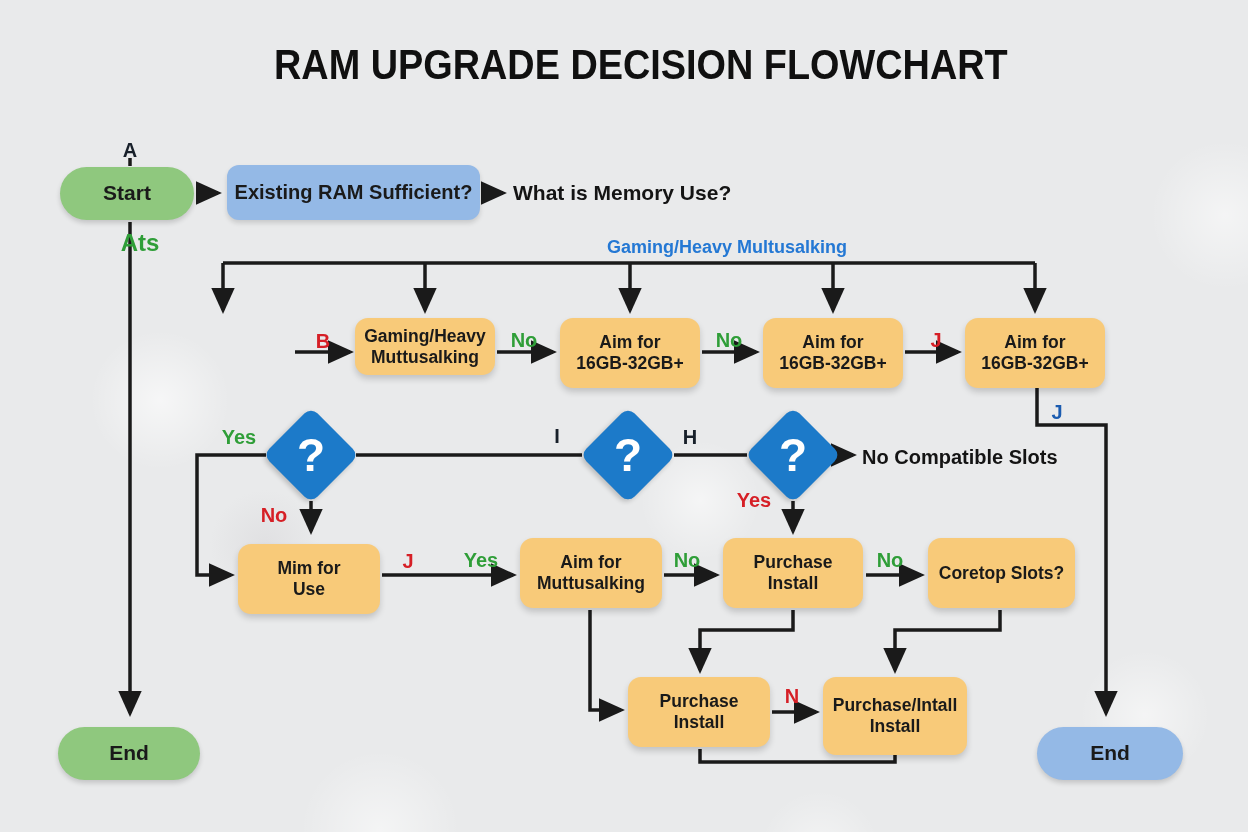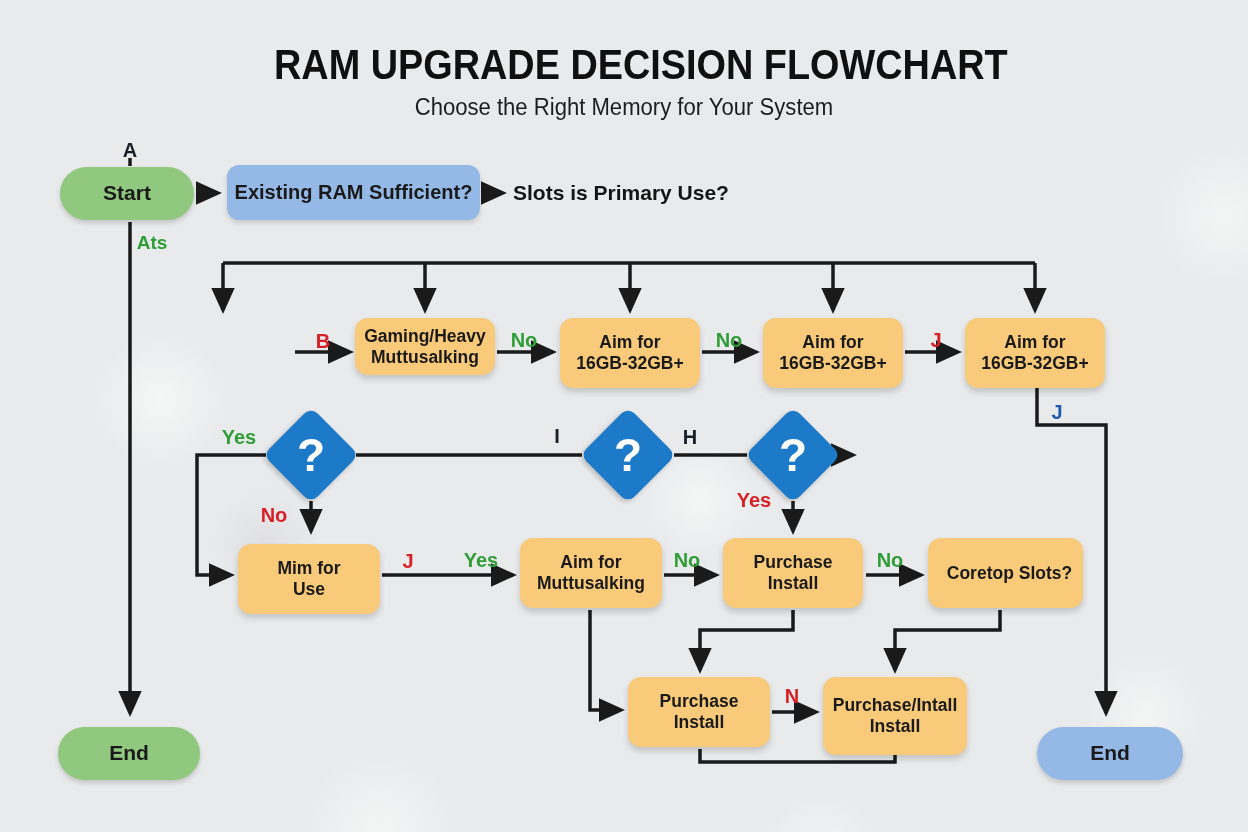--- a/index.html
+++ b/index.html
@@ -112,27 +112,27 @@
 
       <path d="M1000 610 V630 H895 V670" marker-end="url(#arr)"></path>
 
       <path d="M772 712 H816" marker-end="url(#arr)"></path>
 
       <path d="M700 749 V762 H895 V749"></path>
     </g>
   </svg>
 
   <h1 class="title"><span>RAM UPGRADE DECISION FLOWCHART</span></h1>
-  <div class="subtitle"><span>Choose the Right Memory for Your System</span></div>
 
   <span class="elabel lab-black" style="left:130px; top:150px;">A</span>
   <div class="node blue-box" style="left:227px; top:165px; width:253px; height:55px;">Existing RAM Sufficient?</div>
   <div class="node pill green-pill" style="left:60px; top:167px; width:134px; height:53px;">Start</div>
-  <div class="flow-text" style="left:513px; top:181px;">Slots is Primary Use?</div>
-  <span class="elabel lab-green" style="left:152px; top:243px; font-size:19px;">Ats</span>
+  <div class="flow-text" style="left:513px; top:181px;">What is Memory Use?</div>
+  <span class="elabel lab-green" style="left:140px; top:243px; font-size:24px;">Ats</span>
+  <div class="branch-header" style="left:727px; top:247px;">Gaming/Heavy Multusalking</div>
 
   <div class="node orange" style="left:355px; top:318px; width:140px; height:57px;">Gaming/Heavy
 Muttusalking</div>
   <div class="node orange" style="left:560px; top:318px; width:140px; height:70px;">Aim for
 16GB-32GB+</div>
   <div class="node orange" style="left:763px; top:318px; width:140px; height:70px;">Aim for
 16GB-32GB+</div>
   <div class="node orange" style="left:965px; top:318px; width:140px; height:70px;">Aim for
 16GB-32GB+</div>
 
@@ -148,30 +148,31 @@
   <div class="diamond" style="left:594px; top:421px;">
     <span>?</span>
   </div>
   <div class="diamond" style="left:759px; top:421px;">
     <span>?</span>
   </div>
 
   <span class="elabel lab-green" style="left:239px; top:437px;">Yes</span>
   <span class="elabel lab-black" style="left:557px; top:436px;">I</span>
   <span class="elabel lab-black" style="left:690px; top:437px;">H</span>
+  <div class="flow-text" style="left:862px; top:446px; font-size:20px;">No Compatible Slots</div>
   <span class="elabel lab-red" style="left:274px; top:515px;">No</span>
   <span class="elabel lab-red" style="left:754px; top:500px;">Yes</span>
 
   <div class="node orange" style="left:238px; top:544px; width:142px; height:70px;">Mim for
 Use</div>
   <div class="node orange" style="left:520px; top:538px; width:142px; height:70px;">Aim for
 Muttusalking</div>
   <div class="node orange" style="left:723px; top:538px; width:140px; height:70px;">Purchase
 Install</div>
-  <div class="node orange" style="left:928px; top:538px; width:147px; height:70px;padding-left:8px;">Coretop Slots?</div>
+  <div class="node orange" style="left:928px; top:538px; width:147px; height:70px;">Coretop Slots?</div>
 
   <span class="elabel lab-red" style="left:408px; top:561px;">J</span>
   <span class="elabel lab-green" style="left:481px; top:560px;">Yes</span>
   <span class="elabel lab-green" style="left:687px; top:560px;">No</span>
   <span class="elabel lab-green" style="left:890px; top:560px;">No</span>
 
   <div class="node orange" style="left:628px; top:677px; width:142px; height:70px;">Purchase
 Install</div>
   <div class="node orange" style="left:823px; top:677px; width:144px; height:78px;">Purchase/Intall
 Install</div>

